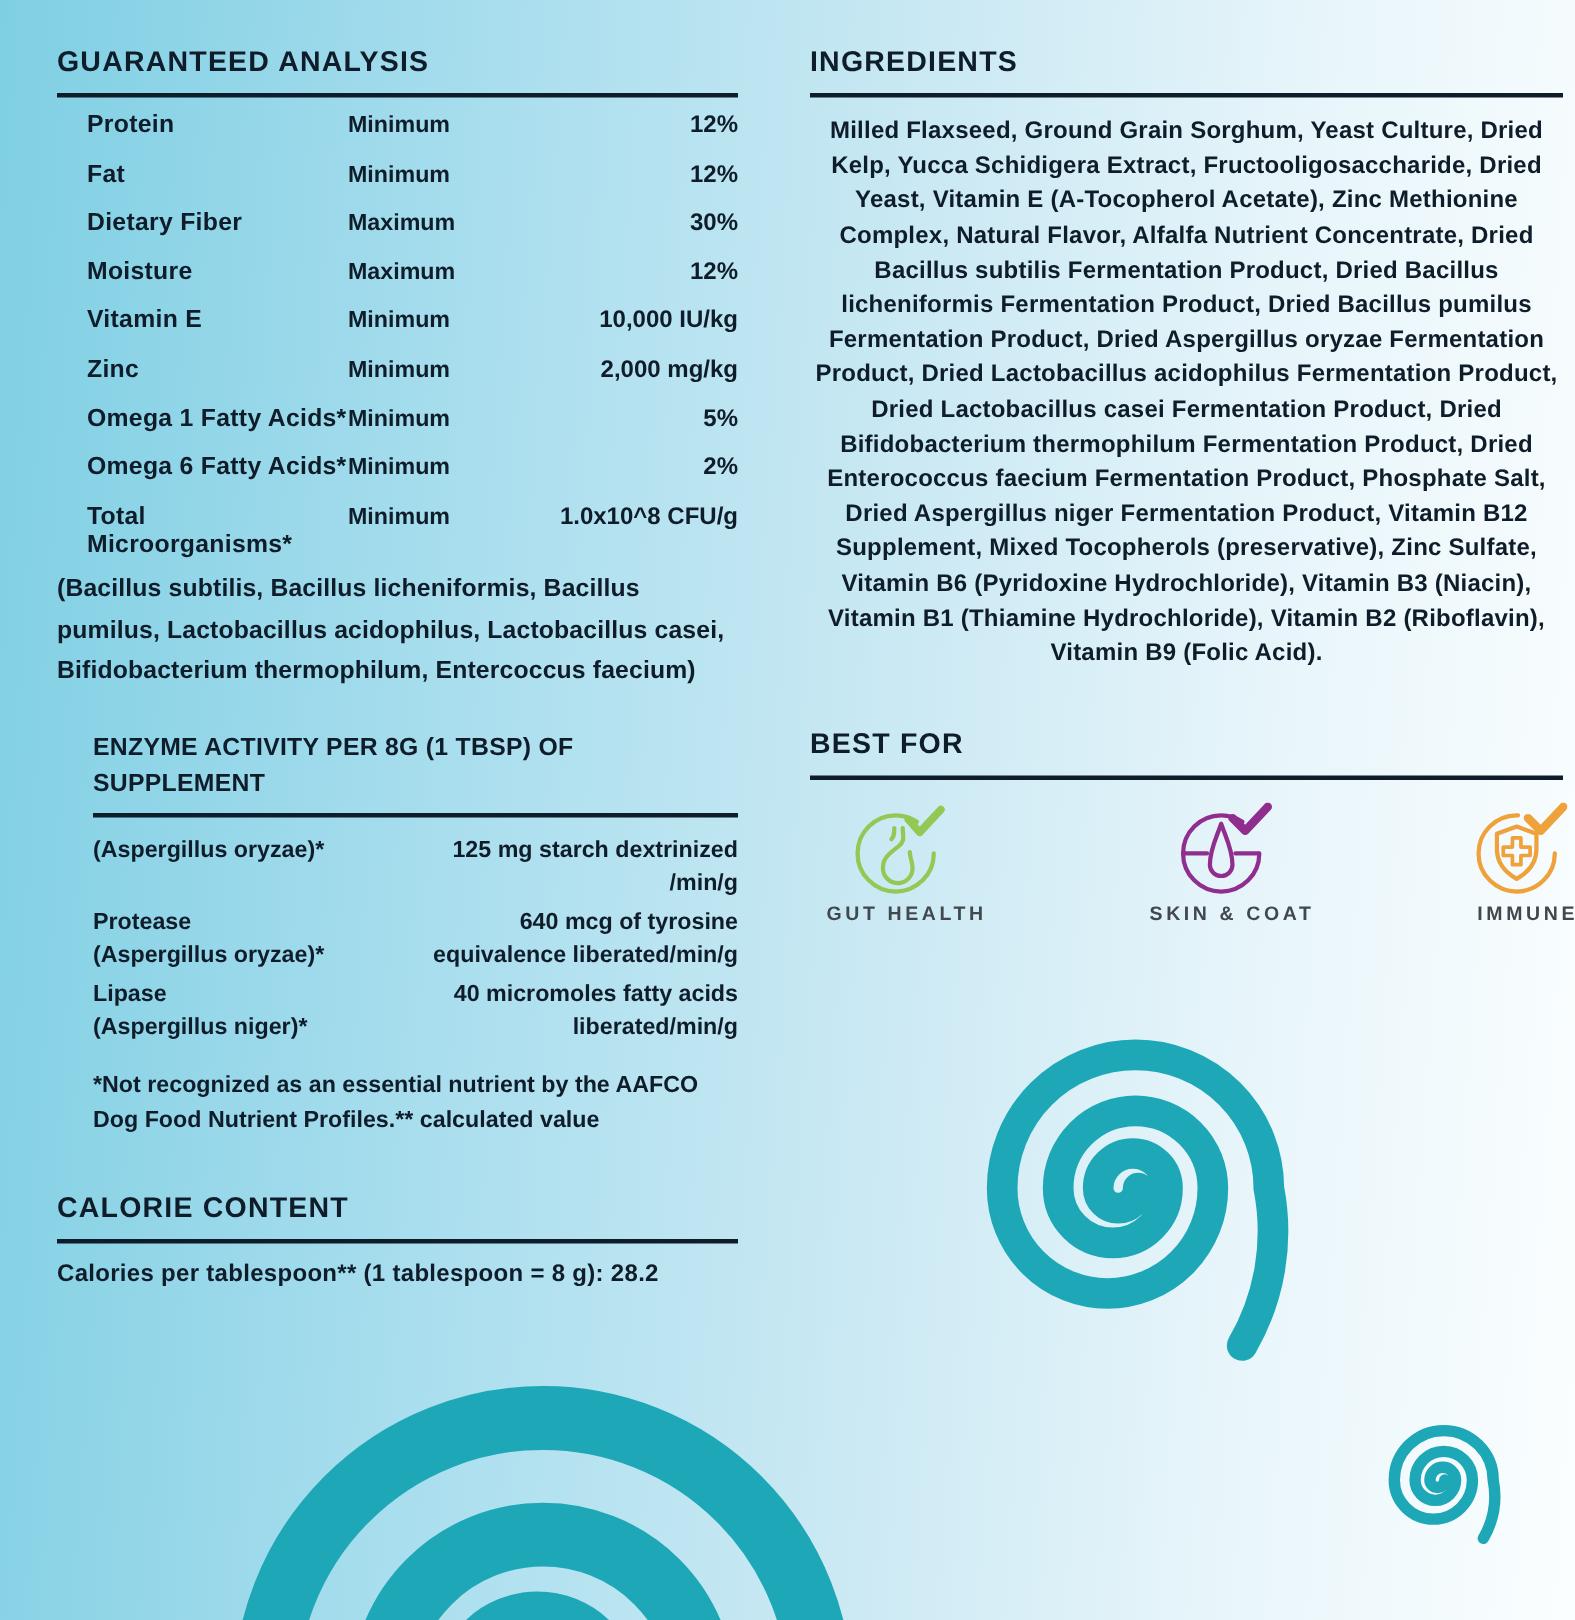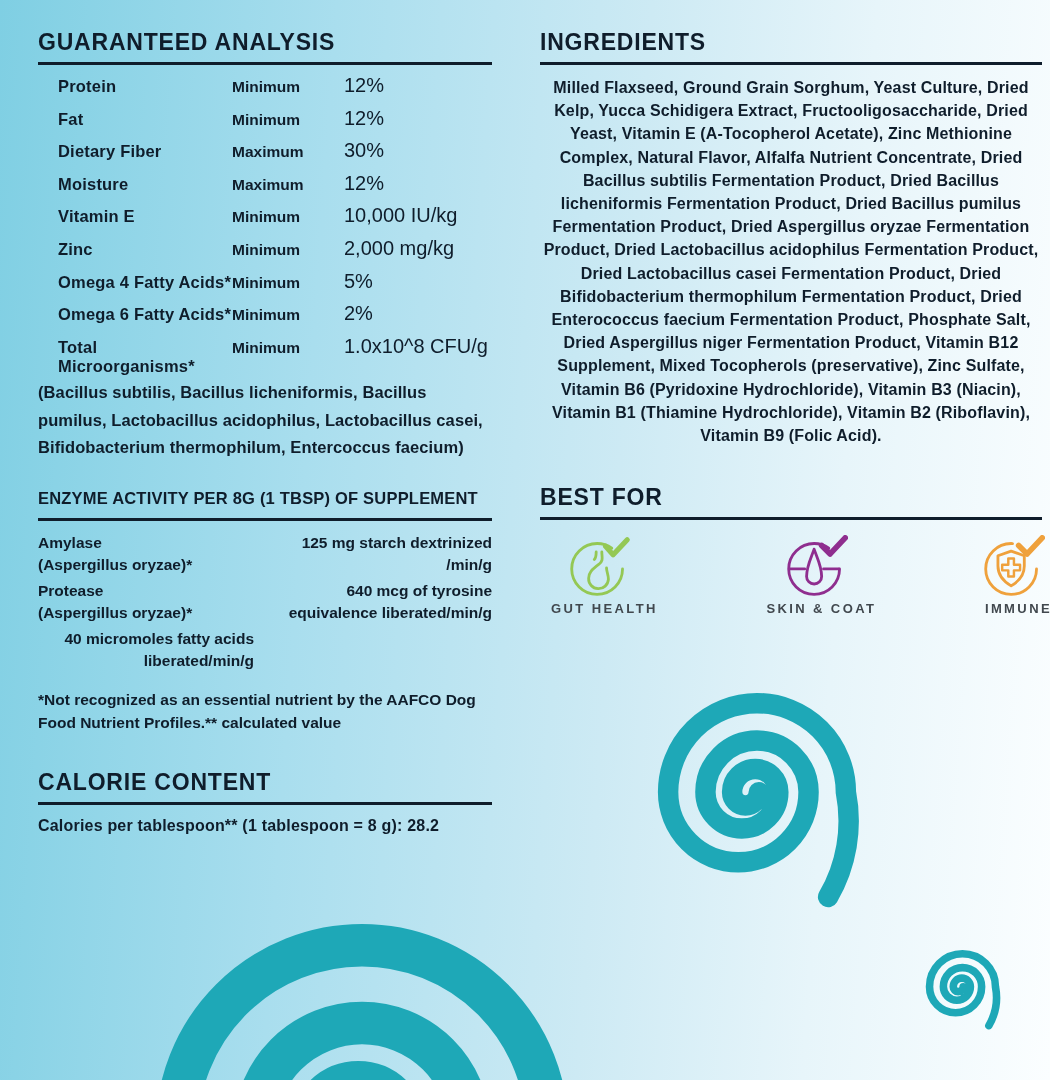--- a/index.html
+++ b/index.html
@@ -5,32 +5,32 @@
   html,body{margin:0;padding:0;}
   body{font-family:"Liberation Sans","DejaVu Sans",sans-serif;}
   .page{
     position:relative;width:1050px;height:1080px;overflow:hidden;
     background:linear-gradient(94deg,#7fcfe3 0%,#a9deee 30%,#cdeaf4 58%,#e7f5fa 78%,#fbfeff 100%);
     color:#0f1d2b;
   }
   .col{position:absolute;top:30px;}
   .col-left{left:38px;width:454px;}
   .col-right{left:540px;width:502px;}
-  h2{margin:0;font-size:23px;font-weight:bold;letter-spacing:.8px;line-height:24px;}
+  h2{margin:0;font-size:19px;font-weight:bold;letter-spacing:.8px;line-height:24px;}
   h2.h-small{font-size:16.5px;letter-spacing:.2px;}
   .rule{border:none;height:3px;background:#0f1d2b;margin:8px 0 0 0;}
   
   .ga-table{margin-top:9px;margin-left:20px;}
   .ga-row{display:grid;grid-template-columns:1fr 112px 148px;align-items:baseline;height:32.6px;}
   .ga-nutrient{font-size:16.5px;font-weight:bold;letter-spacing:.2px;}
   .ga-qualifier{font-size:15.5px;font-weight:bold;}
-  .ga-value{font-size:20px;font-weight:normal;text-align:left;white-space:nowrap;}
+  .ga-value{font-size:16px;font-weight:bold;text-align:right;white-space:nowrap;}
   .ga-note{margin:12px 0 0 0;font-size:16.5px;font-weight:bold;line-height:27.5px;letter-spacing:.1px;}
   
-  .enzyme-section{margin-top:24px;}
+  .enzyme-section{margin-top:24px;margin-left:24px;}
   .enzyme-rows{margin-top:11px;}
   .enzyme-row{display:grid;grid-template-columns:1fr 238px;margin-bottom:4px;}
   .enzyme-name,.enzyme-source{font-size:15.5px;font-weight:bold;line-height:22px;}
   .enzyme-activity{font-size:15.5px;font-weight:bold;line-height:22px;text-align:right;}
   .footnote{margin:16px 0 0 0;font-size:15.5px;font-weight:bold;line-height:23px;}
   
   .calorie-section{margin-top:36px;}
   .calorie-line{margin:12px 0 0 0;font-size:16px;font-weight:bold;letter-spacing:.2px;}
   
   .ingredients-text{margin:11px 0 0 0;font-size:16px;font-weight:bold;line-height:23.2px;letter-spacing:.15px;text-align:center;}
@@ -105,21 +105,21 @@
           <span class="ga-nutrient">Vitamin E</span>
           <span class="ga-qualifier">Minimum</span>
           <span class="ga-value">10,000 IU/kg</span>
         </div>
         <div class="ga-row">
           <span class="ga-nutrient">Zinc</span>
           <span class="ga-qualifier">Minimum</span>
           <span class="ga-value">2,000 mg/kg</span>
         </div>
         <div class="ga-row">
-          <span class="ga-nutrient">Omega 4 Fatty Acids*</span>
+          <span class="ga-nutrient">Omega 1 Fatty Acids*</span>
           <span class="ga-qualifier">Minimum</span>
           <span class="ga-value">5%</span>
         </div>
         <div class="ga-row">
           <span class="ga-nutrient">Omega 6 Fatty Acids*</span>
           <span class="ga-qualifier">Minimum</span>
           <span class="ga-value">2%</span>
         </div>
         <div class="ga-row">
           <span class="ga-nutrient">Total Microorganisms*</span>
@@ -130,33 +130,36 @@
 
       <p class="ga-note">(Bacillus subtilis, Bacillus licheniformis, Bacillus pumilus, Lactobacillus acidophilus, Lactobacillus casei, Bifidobacterium thermophilum, Entercoccus faecium)</p>
     </section>
 
     <section class="enzyme-section">
       <h2 class="h-small">ENZYME ACTIVITY PER 8G (1 TBSP) OF SUPPLEMENT</h2>
       <div class="rule"></div>
       <div class="enzyme-rows">
         <div class="enzyme-row">
           <div>
-            <div class="enzyme-name">Amylase</div>
             <div class="enzyme-source">(Aspergillus oryzae)*</div>
           </div>
           <div class="enzyme-activity">125 mg starch dextrinized /min/g</div>
         </div>
         <div class="enzyme-row">
           <div>
             <div class="enzyme-name">Protease</div>
             <div class="enzyme-source">(Aspergillus oryzae)*</div>
           </div>
           <div class="enzyme-activity">640 mcg of tyrosine equivalence liberated/min/g</div>
         </div>
         <div class="enzyme-row">
+          <div>
+            <div class="enzyme-name">Lipase</div>
+            <div class="enzyme-source">(Aspergillus niger)*</div>
+          </div>
           <div class="enzyme-activity">40 micromoles fatty acids liberated/min/g</div>
         </div>
       </div>
       <p class="footnote">*Not recognized as an essential nutrient by the AAFCO Dog Food Nutrient Profiles.** calculated value</p>
     </section>
 
     <section class="calorie-section">
       <h2>CALORIE CONTENT</h2>
       <div class="rule"></div>
       <p class="calorie-line">Calories per tablespoon** (1 tablespoon = 8 g): 28.2</p>

